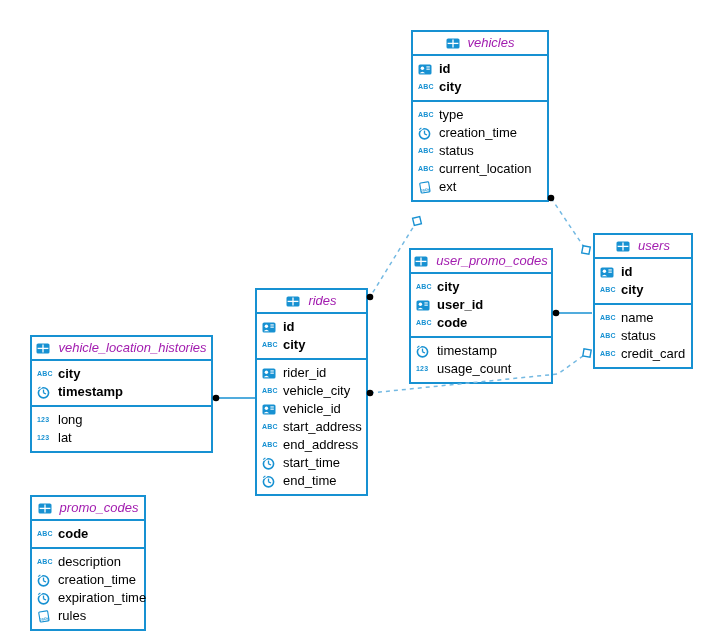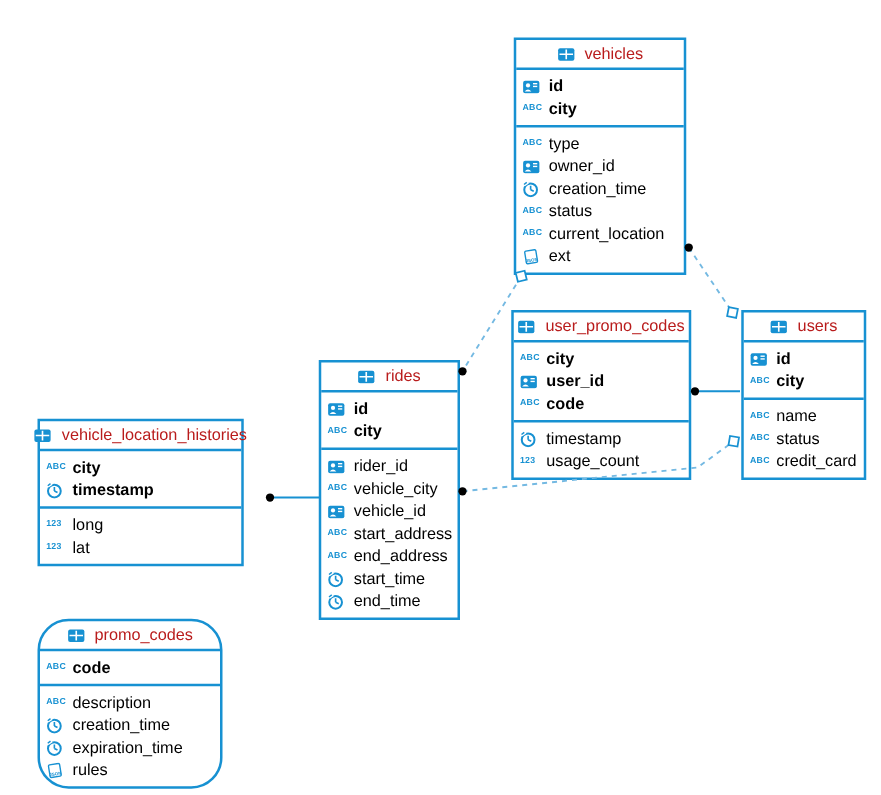--- a/index.html
+++ b/index.html
@@ -10,21 +10,21 @@
   .tables-layer{position:absolute;inset:0;}
   .wires{position:absolute;inset:0;pointer-events:none;}
   .tbl{
     position:absolute;background:#fff;border:2px solid #1791d2;box-sizing:border-box;
     font-size:13px;line-height:18px;
   }
   .hdr{
     height:22px;display:flex;align-items:center;justify-content:center;gap:5px;
     border-bottom:2px solid #1791d2;padding:0 4px;white-space:nowrap;
   }
-  .hdr .tname{color:#b91c1c;}
+  .hdr .tname{color:#a21caf;font-style:italic;}
   .sec{padding:4px 0;}
   .sec.cols{border-top:2px solid #1791d2;}
   .row{
     height:18px;display:flex;align-items:center;gap:4px;padding:0 5px;white-space:nowrap;
   }
   .row.pk .lbl{font-weight:bold;}
   .icn{
     width:17px;min-width:17px;display:inline-flex;align-items:center;justify-content:flex-start;
   }
   .txticn{
@@ -73,32 +73,20 @@
         </div>
         <div class="sec cols">
           <div class="row">
             <span class="icn">
               <span class="txticn">ABC</span>
             </span>
             <span class="lbl">type</span>
           </div>
           <div class="row">
             <span class="icn">
-              <svg width="14" height="11" viewBox="0 0 14 11">
-                <rect x="0.5" y="0.5" width="13" height="10" rx="1.6" fill="#1791d2"></rect>
-                <circle cx="4.4" cy="4.3" r="1.7" fill="#fff"></circle>
-                <path d="M1.7 9.2 Q4.4 6.1 7.1 9.2 Z" fill="#fff"></path>
-                <rect x="8.4" y="2.4" width="3.4" height="1.1" fill="#fff"></rect>
-                <rect x="8.4" y="4.6" width="3.4" height="1.1" fill="#fff"></rect>
-              </svg>
-            </span>
-            <span class="lbl">owner_id</span>
-          </div>
-          <div class="row">
-            <span class="icn">
               <svg width="13" height="13" viewBox="0 0 13 13">
                 <circle cx="6.5" cy="6.8" r="5.1" fill="#fff" stroke="#1791d2" stroke-width="1.6"></circle>
                 <line x1="6.5" y1="6.8" x2="6.5" y2="3.6" stroke="#1791d2" stroke-width="1.3"></line>
                 <line x1="6.5" y1="6.8" x2="9" y2="8" stroke="#1791d2" stroke-width="1.3"></line>
                 <rect x="0.6" y="0.2" width="4" height="3" fill="#fff" transform="rotate(-35 2.6 1.7)"></rect>
                 <line x1="1.2" y1="2.6" x2="3.4" y2="0.9" stroke="#1791d2" stroke-width="1.2"></line>
               </svg>
             </span>
             <span class="lbl">creation_time</span>
           </div>
@@ -178,21 +166,21 @@
             <span class="lbl">timestamp</span>
           </div>
           <div class="row">
             <span class="icn">
               <span class="txticn">123</span>
             </span>
             <span class="lbl">usage_count</span>
           </div>
         </div>
       </div>
-      <div class="tbl" style="left: 593px; top: 248px; width: 100px;">
+      <div class="tbl" style="left: 593px; top: 233px; width: 100px;">
         <div class="hdr">
           <span class="icn">
             <svg width="14" height="11" viewBox="0 0 14 11">
               <rect x="0.5" y="0.5" width="13" height="10" rx="1.6" fill="#1791d2"></rect>
               <line x1="1.6" y1="5.4" x2="12.4" y2="5.4" stroke="#fff" stroke-width="1.3"></line>
               <line x1="7" y1="1.6" x2="7" y2="9.4" stroke="#fff" stroke-width="1.3"></line>
             </svg>
           </span>
           <span class="tname">users</span>
         </div>
@@ -330,21 +318,21 @@
                 <line x1="6.5" y1="6.8" x2="6.5" y2="3.6" stroke="#1791d2" stroke-width="1.3"></line>
                 <line x1="6.5" y1="6.8" x2="9" y2="8" stroke="#1791d2" stroke-width="1.3"></line>
                 <rect x="0.6" y="0.2" width="4" height="3" fill="#fff" transform="rotate(-35 2.6 1.7)"></rect>
                 <line x1="1.2" y1="2.6" x2="3.4" y2="0.9" stroke="#1791d2" stroke-width="1.2"></line>
               </svg>
             </span>
             <span class="lbl">end_time</span>
           </div>
         </div>
       </div>
-      <div class="tbl" style="left: 30px; top: 335px; width: 165px;">
+      <div class="tbl" style="left: 30px; top: 335px; width: 183px;">
         <div class="hdr">
           <span class="icn">
             <svg width="14" height="11" viewBox="0 0 14 11">
               <rect x="0.5" y="0.5" width="13" height="10" rx="1.6" fill="#1791d2"></rect>
               <line x1="1.6" y1="5.4" x2="12.4" y2="5.4" stroke="#fff" stroke-width="1.3"></line>
               <line x1="7" y1="1.6" x2="7" y2="9.4" stroke="#fff" stroke-width="1.3"></line>
             </svg>
           </span>
           <span class="tname">vehicle_location_histories</span>
         </div>
@@ -376,21 +364,21 @@
             <span class="lbl">long</span>
           </div>
           <div class="row">
             <span class="icn">
               <span class="txticn">123</span>
             </span>
             <span class="lbl">lat</span>
           </div>
         </div>
       </div>
-      <div class="tbl" style="left: 30px; top: 495px; width: 148px; border-radius: 25px;">
+      <div class="tbl" style="left: 30px; top: 495px; width: 116px;">
         <div class="hdr">
           <span class="icn">
             <svg width="14" height="11" viewBox="0 0 14 11">
               <rect x="0.5" y="0.5" width="13" height="10" rx="1.6" fill="#1791d2"></rect>
               <line x1="1.6" y1="5.4" x2="12.4" y2="5.4" stroke="#fff" stroke-width="1.3"></line>
               <line x1="7" y1="1.6" x2="7" y2="9.4" stroke="#fff" stroke-width="1.3"></line>
             </svg>
           </span>
           <span class="tname">promo_codes</span>
         </div>

